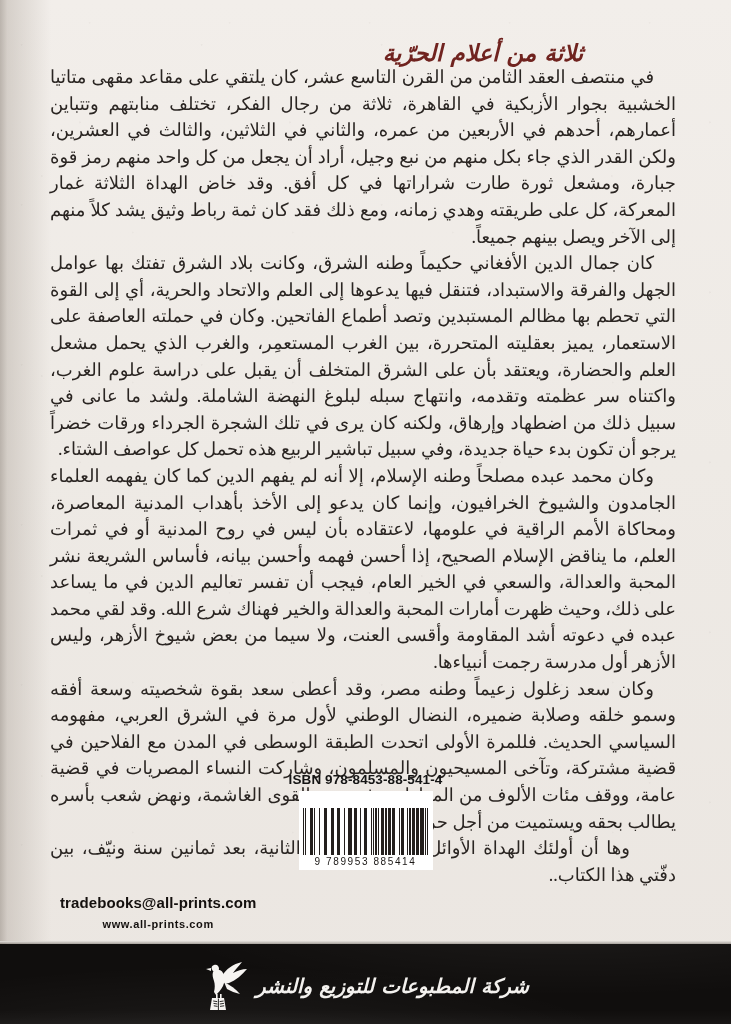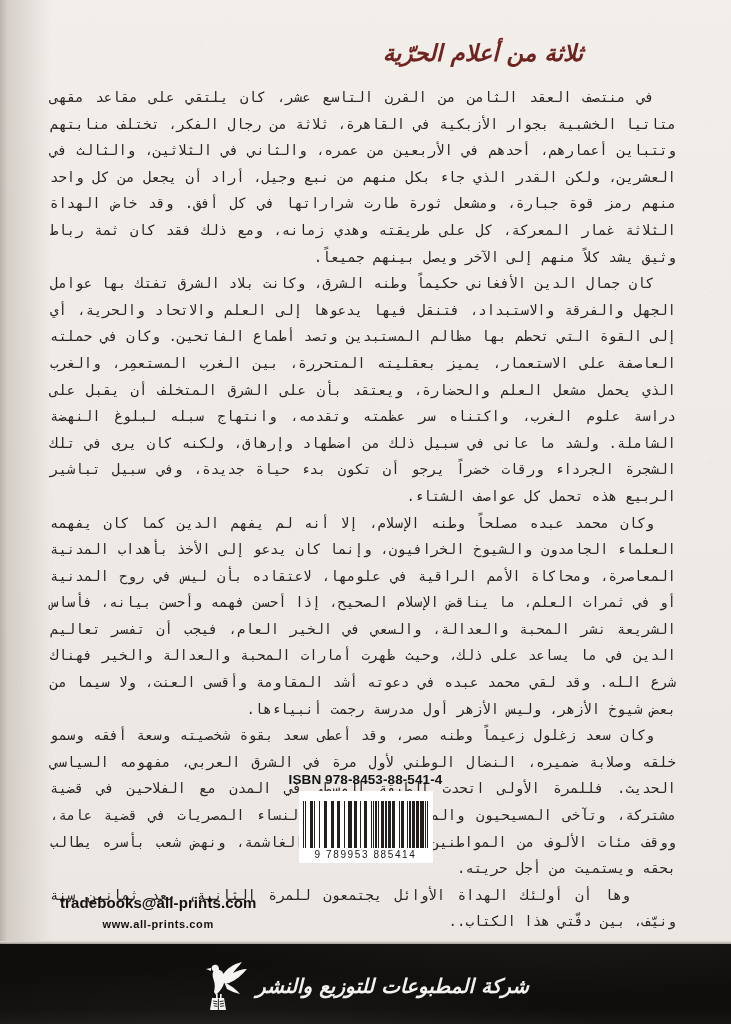--- a/index.html
+++ b/index.html
@@ -54,29 +54,29 @@
     font-size: 23px;
     line-height: 1.25;
     letter-spacing: 0px;
     direction: rtl;
     font-style: italic;
   }
 
   
   .body-text {
     position: absolute;
-    top: 85px;
+    top: 64px;
     right: 55px;
     left: 50px;
     direction: rtl;
     text-align: justify;
     text-align-last: auto;
     color: #2a2522;
-    font-family: Liberation Mono, monospace;
-    font-size: 14px;
+    font-family: Liberation Serif, serif;
+    font-size: 18px;
     line-height: 26.6px;
   }
   .body-text p {
     margin: 0 0 0 0;
     text-indent: 22px;
     text-align: justify;
   }
   .body-text p.last {
     text-indent: 46px;
   }
@@ -98,21 +98,21 @@
     font-size: 13.5px;
     color: #141414;
     letter-spacing: 0.1px;
     margin-bottom: 4px;
   }
   .barcode-wrap {
     position: relative;
     width: 126px;
     height: 62px;
     background: #ffffff;
-    padding: 10px 4px 0 4px;
+    padding: 17px 4px 0 4px;
     box-sizing: content-box;
   }
   .barcode-bars {
     position: relative;
     width: 126px;
     height: 47px;
     display: flex;
     align-items: flex-start;
     overflow: hidden;
   }

